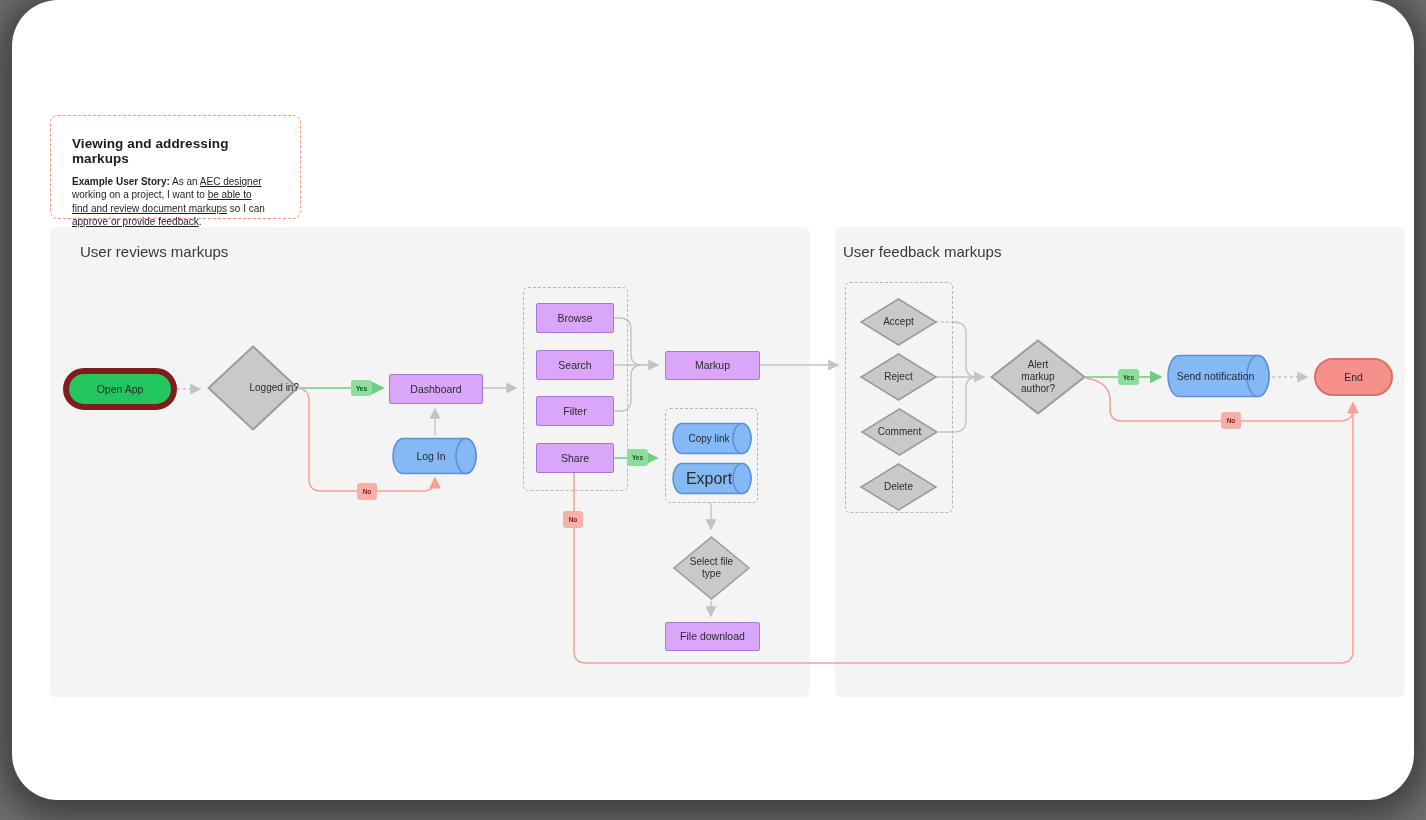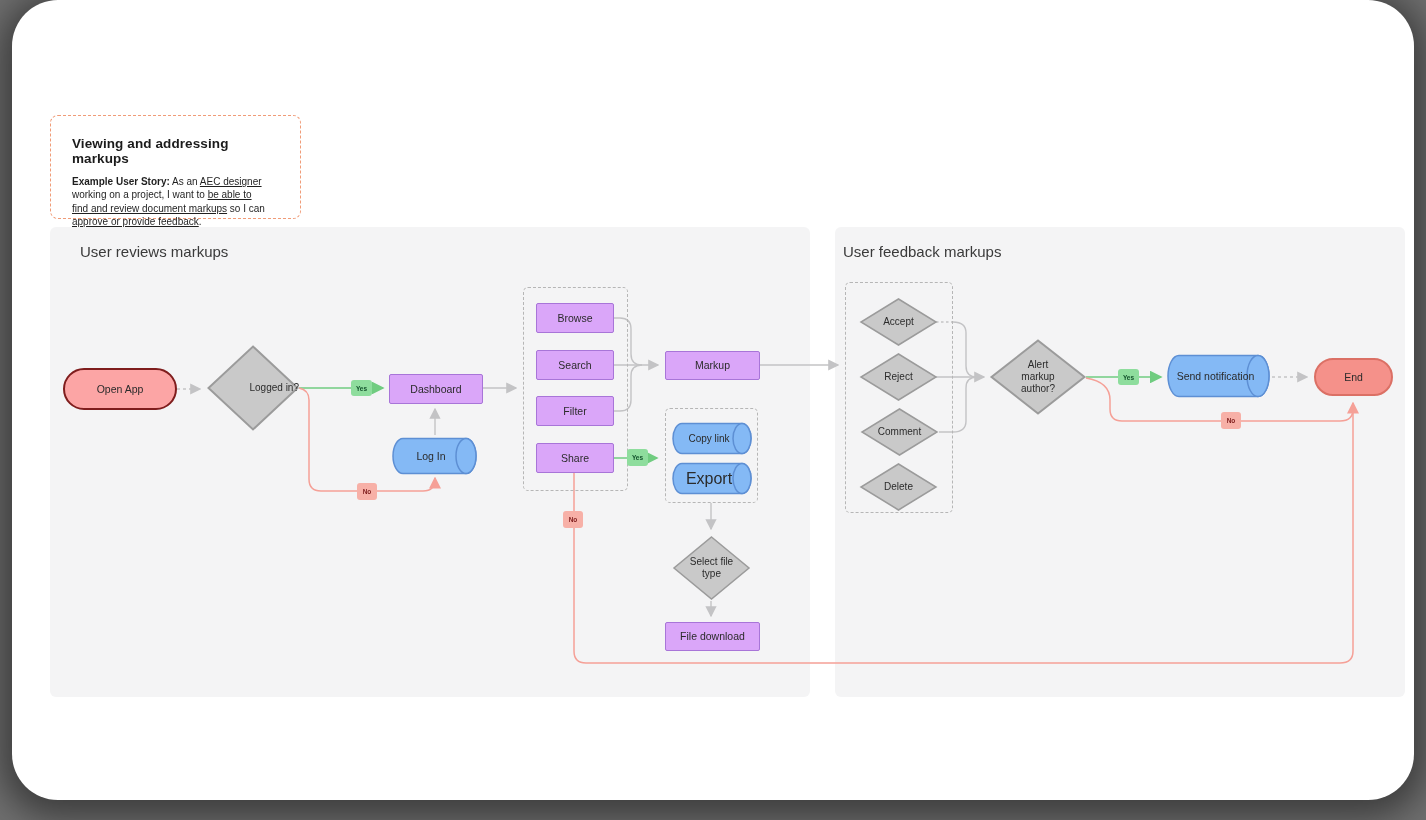--- a/index.html
+++ b/index.html
@@ -18,21 +18,21 @@
   .note-body { margin-top:9px; font-size:10px; line-height:1.33; color:#1f1f1f; width:198px; }
 
   
   .panel { position:absolute; background:#f4f4f5; border-radius:6px; }
   .panel-title { position:absolute; font-size:15px; color:#3a3a3a; }
 
   
   .node { position:absolute; display:flex; align-items:center; justify-content:center;
     font-size:10.5px; color:#2b2b2b; text-align:center; }
   .rect { background:#DAA6F9; border:1.5px solid #A875D8; border-radius:2px; }
-  .pill-yellow { background:#fca5a5; border:2px solid #7f1d1d; border-radius:22px; }
+  .pill-yellow { background:#22c55e; border:6px solid #7f1d1d; border-radius:22px; }
   .pill-red { background:#F5918A; border:2px solid #DB7065; border-radius:20px; }
   .gbox { position:absolute; border:1.5px dashed #B6B6B6; border-radius:5px; }
 
   .shape-svg { position:absolute; inset:0; width:100%; height:100%; overflow:visible; }
   .lbl { position:relative; z-index:2; line-height:1.2; }
   .diamond .lbl { font-size:10px; }
   .cyl .lbl { margin-right:8px; }
 
   
   svg.wires { position:absolute; left:0; top:0; width:1426px; height:820px; overflow:visible; }

